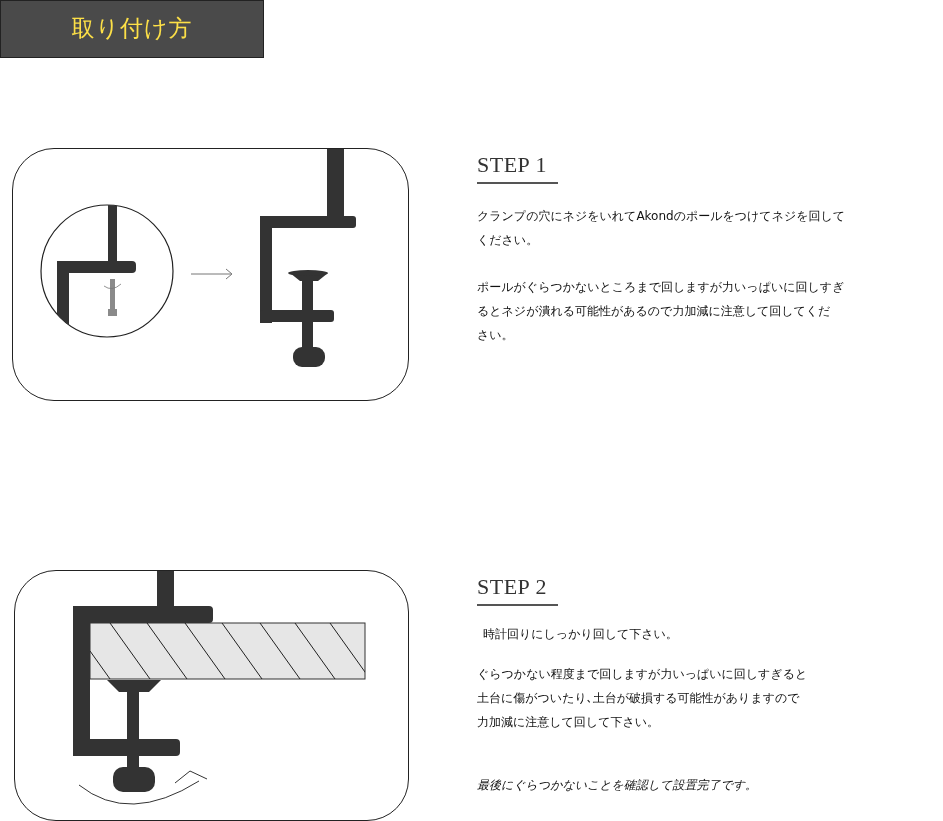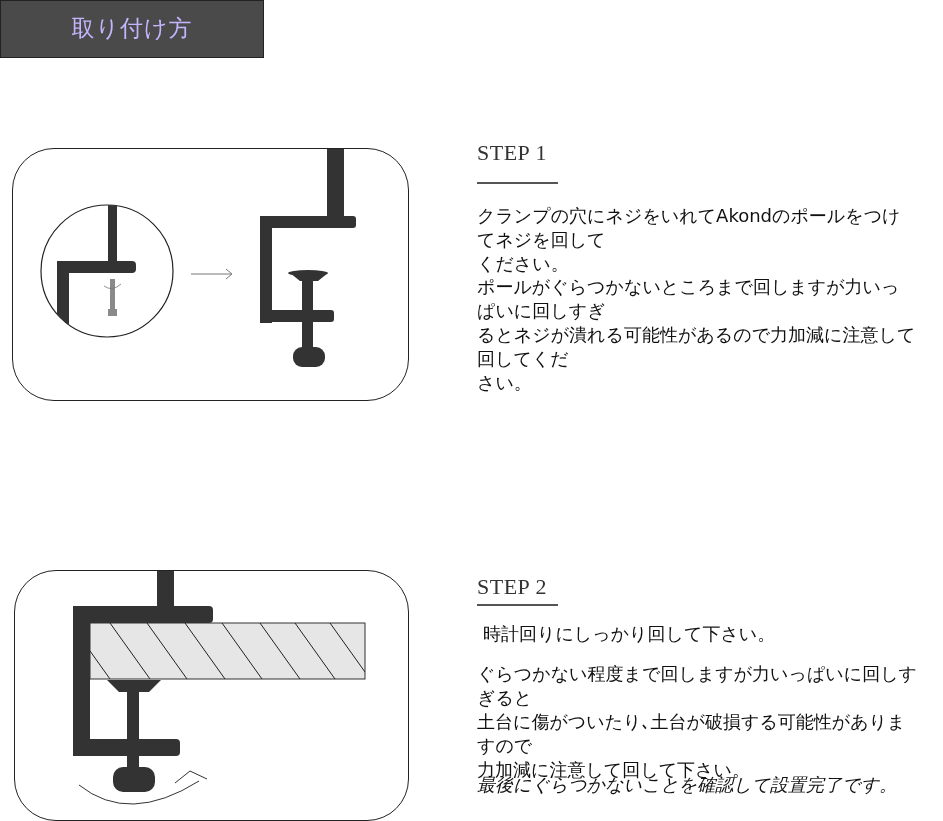--- a/index.html
+++ b/index.html
@@ -1,23 +1,23 @@
 <!DOCTYPE html>
 <html><head>
 <meta charset="utf-8">
 <style>
   html, body { margin:0; padding:0; background:#ffffff; }
   body { width:943px; height:821px; position:relative; overflow:hidden; font-family:"DejaVu Serif", serif; color:#222; }
   .header { position:absolute; left:0; top:0; width:264px; height:58px; background:#4a4a4a; border:1px solid #222; box-sizing:border-box; }
-  .header-title { position:absolute; left:0; right:0; top:12px; text-align:center; color:#c4b5fd; font-family:"DejaVu Serif", serif; font-size:23px; letter-spacing:1px; }
+  .header-title { position:absolute; left:0; right:0; top:12px; text-align:center; color:#fde047; font-family:"DejaVu Serif", serif; font-size:23px; letter-spacing:1px; }
   .panel { position:absolute; border:1.5px solid #222; border-radius:42px; background:#fff; box-sizing:border-box; overflow:hidden; }
   .panel svg { position:absolute; left:0; top:0; }
   .step-title { position:absolute; font-family:"Liberation Serif", serif; font-size:22px; color:#333; letter-spacing:0.5px; }
   .step-underline { position:absolute; height:2px; background:#555; }
-  .para { position:absolute; font-family:"DejaVu Sans", sans-serif; font-size:18px; line-height:24px; color:#111; }
+  .para { position:absolute; font-family:"DejaVu Sans", sans-serif; font-size:12px; line-height:24px; color:#111; }
 </style>
 </head>
 <body>
 
 <div class="header">
   <div class="header-title">取り付け方</div>
 </div>
 
 <div class="panel" style="left:12px; top:148px; width:397px; height:253px;">
   <svg width="397" height="253" viewBox="0 0 397 253">
@@ -44,21 +44,21 @@
     <rect x="247" y="67" width="96" height="12" rx="3" fill="#333"></rect>
     <rect x="247" y="67" width="12" height="107" fill="#333"></rect>
     <rect x="247" y="161" width="74" height="12" rx="3" fill="#333"></rect>
     <rect x="289" y="132" width="11" height="75" fill="#333"></rect>
     <path d="M277 124 h38 l-10 8 h-18 z" fill="#333"></path>
     <ellipse cx="295" cy="124" rx="20" ry="3" fill="#333"></ellipse>
     <rect x="280" y="198" width="32" height="20" rx="9" fill="#333"></rect>
   </svg>
 </div>
 
-<div class="step-title" style="left:477px; top:140px;">STEP 1</div>
+<div class="step-title" style="left:477px; top:152px;">STEP 1</div>
 <div class="step-underline" style="left:477px; top:182px; width:81px;"></div>
 <div class="para" style="left:477px; top:204px; width:440px; white-space:pre-line;">クランプの穴にネジをいれてAkondのポールをつけてネジを回して
 ください。</div>
 <div class="para" style="left:477px; top:276px; width:440px; white-space:pre-line;font-family:Liberation Mono, monospace;">ポールがぐらつかないところまで回しますが力いっぱいに回しすぎ
 るとネジが潰れる可能性があるので力加減に注意して回してくだ
 さい。</div>
 
 <div class="panel" style="left:14px; top:570px; width:395px; height:251px;">
   <svg width="395" height="251" viewBox="0 0 395 251">
     <defs>

